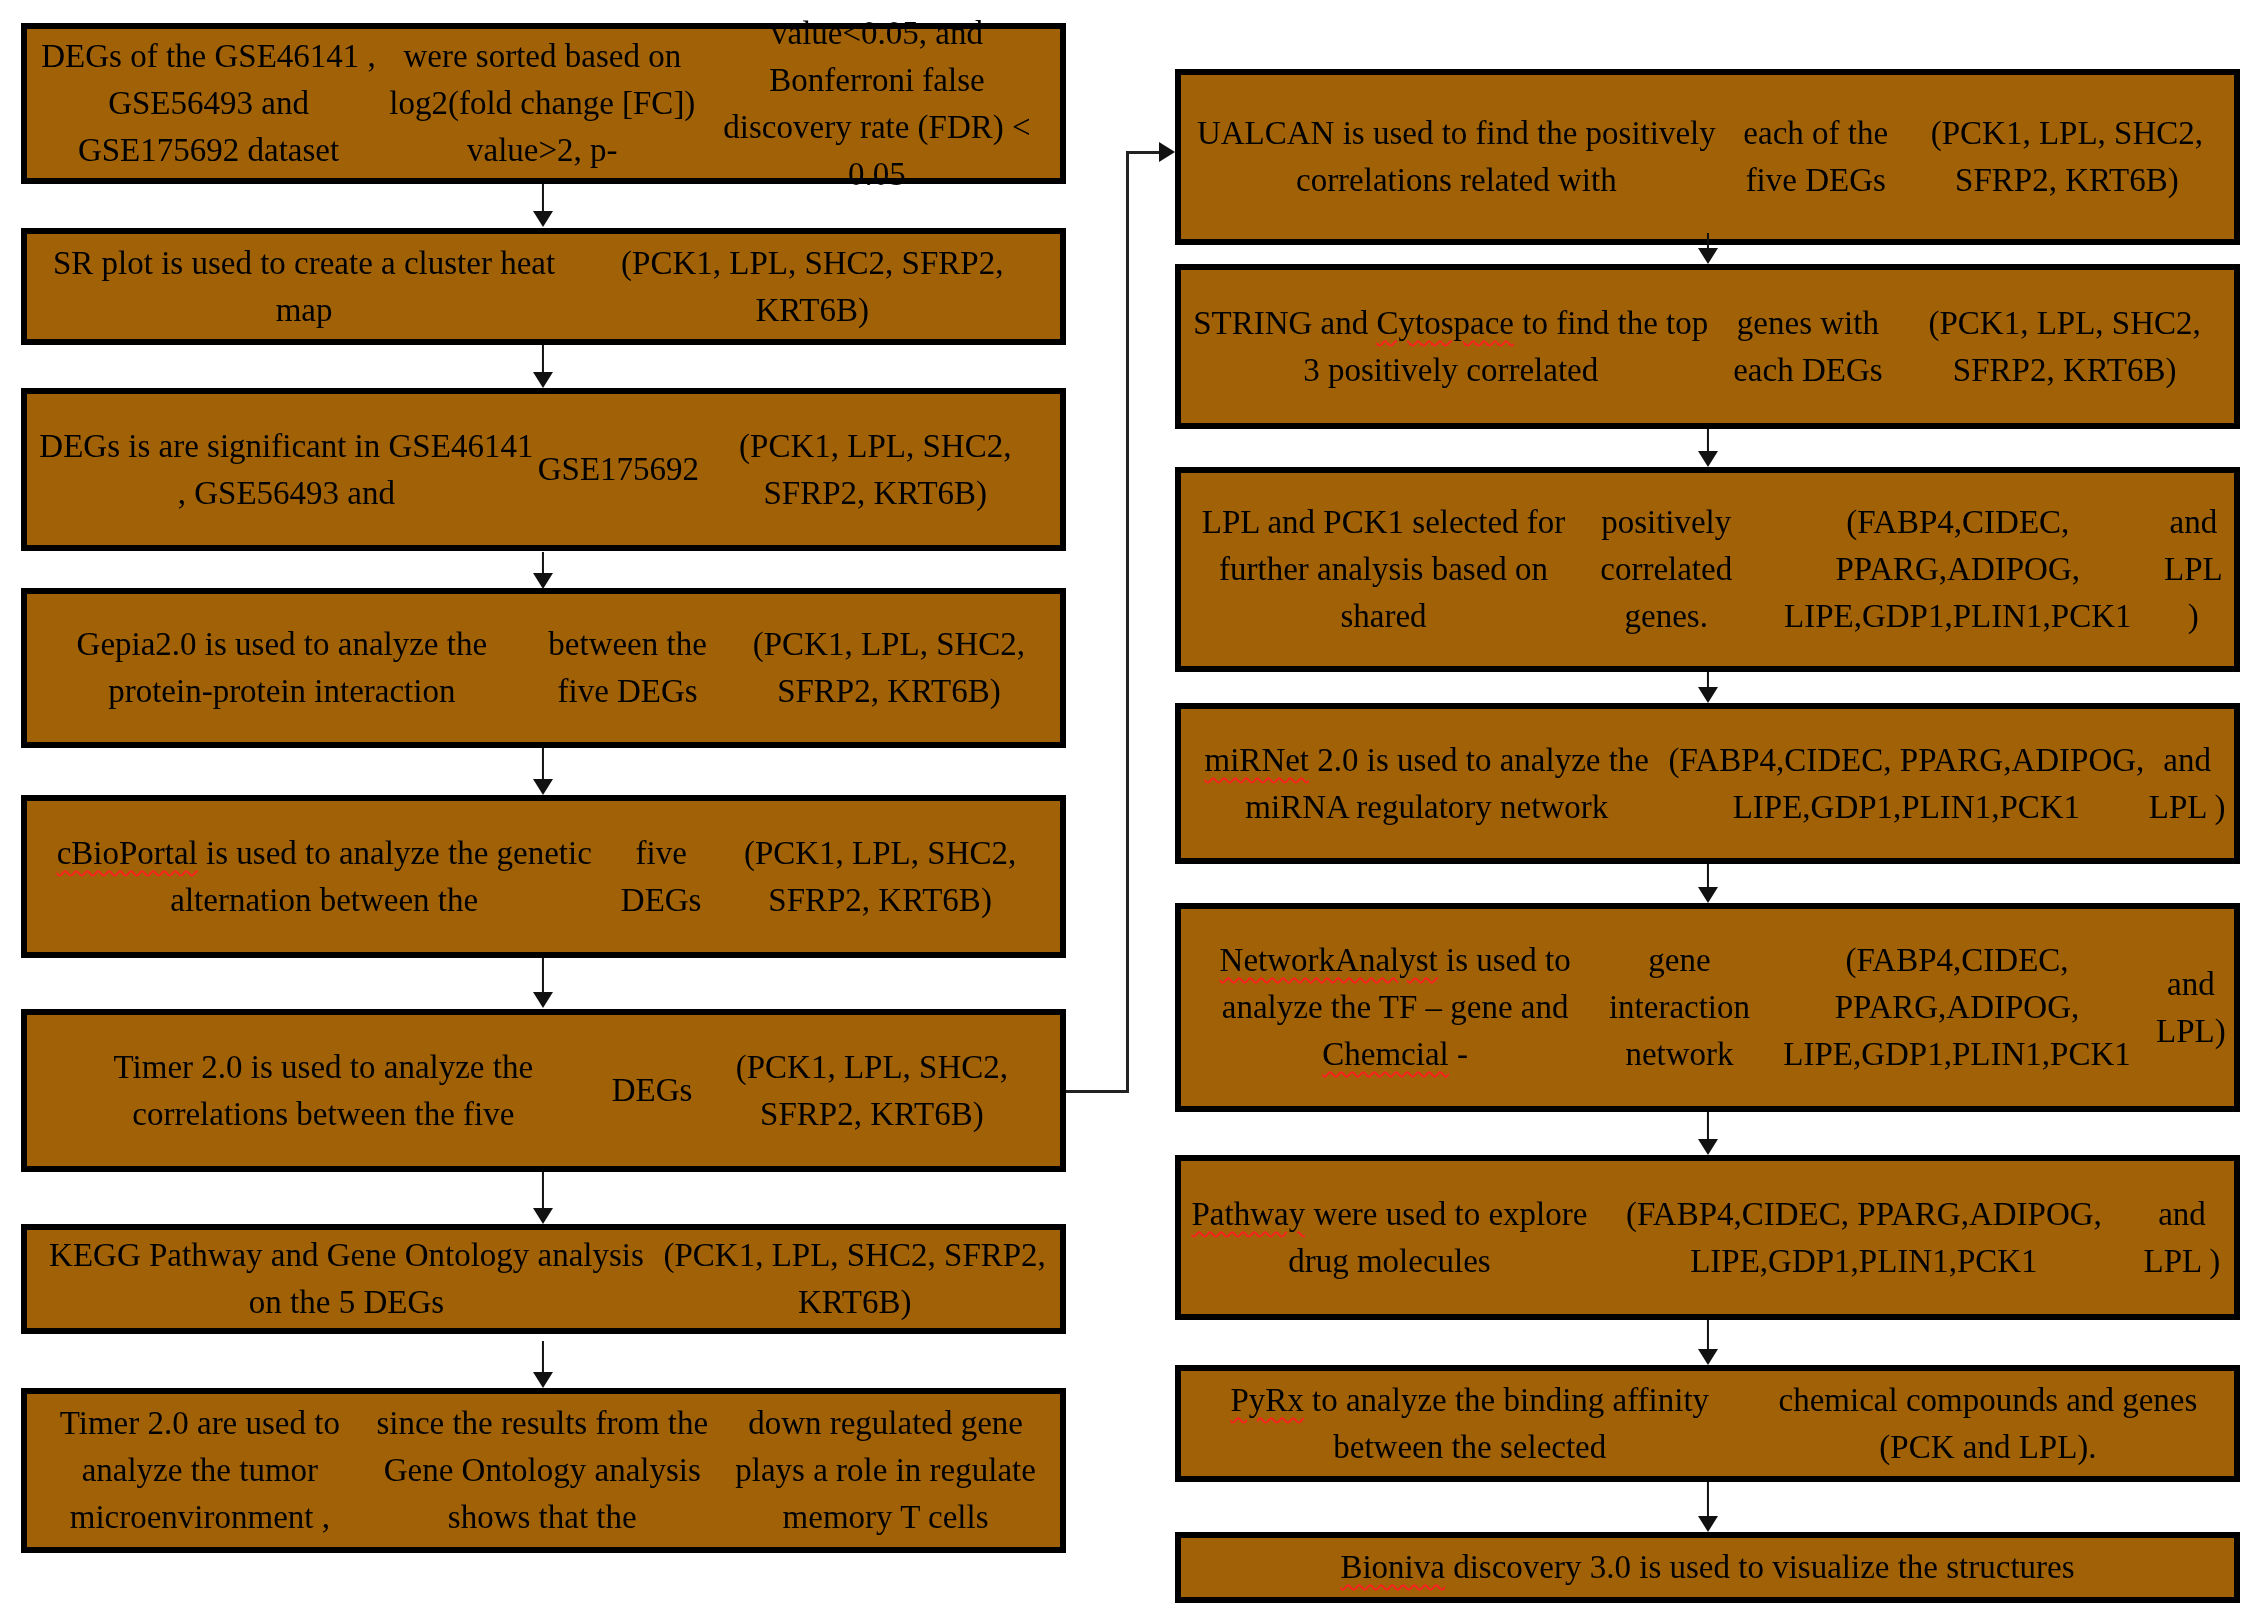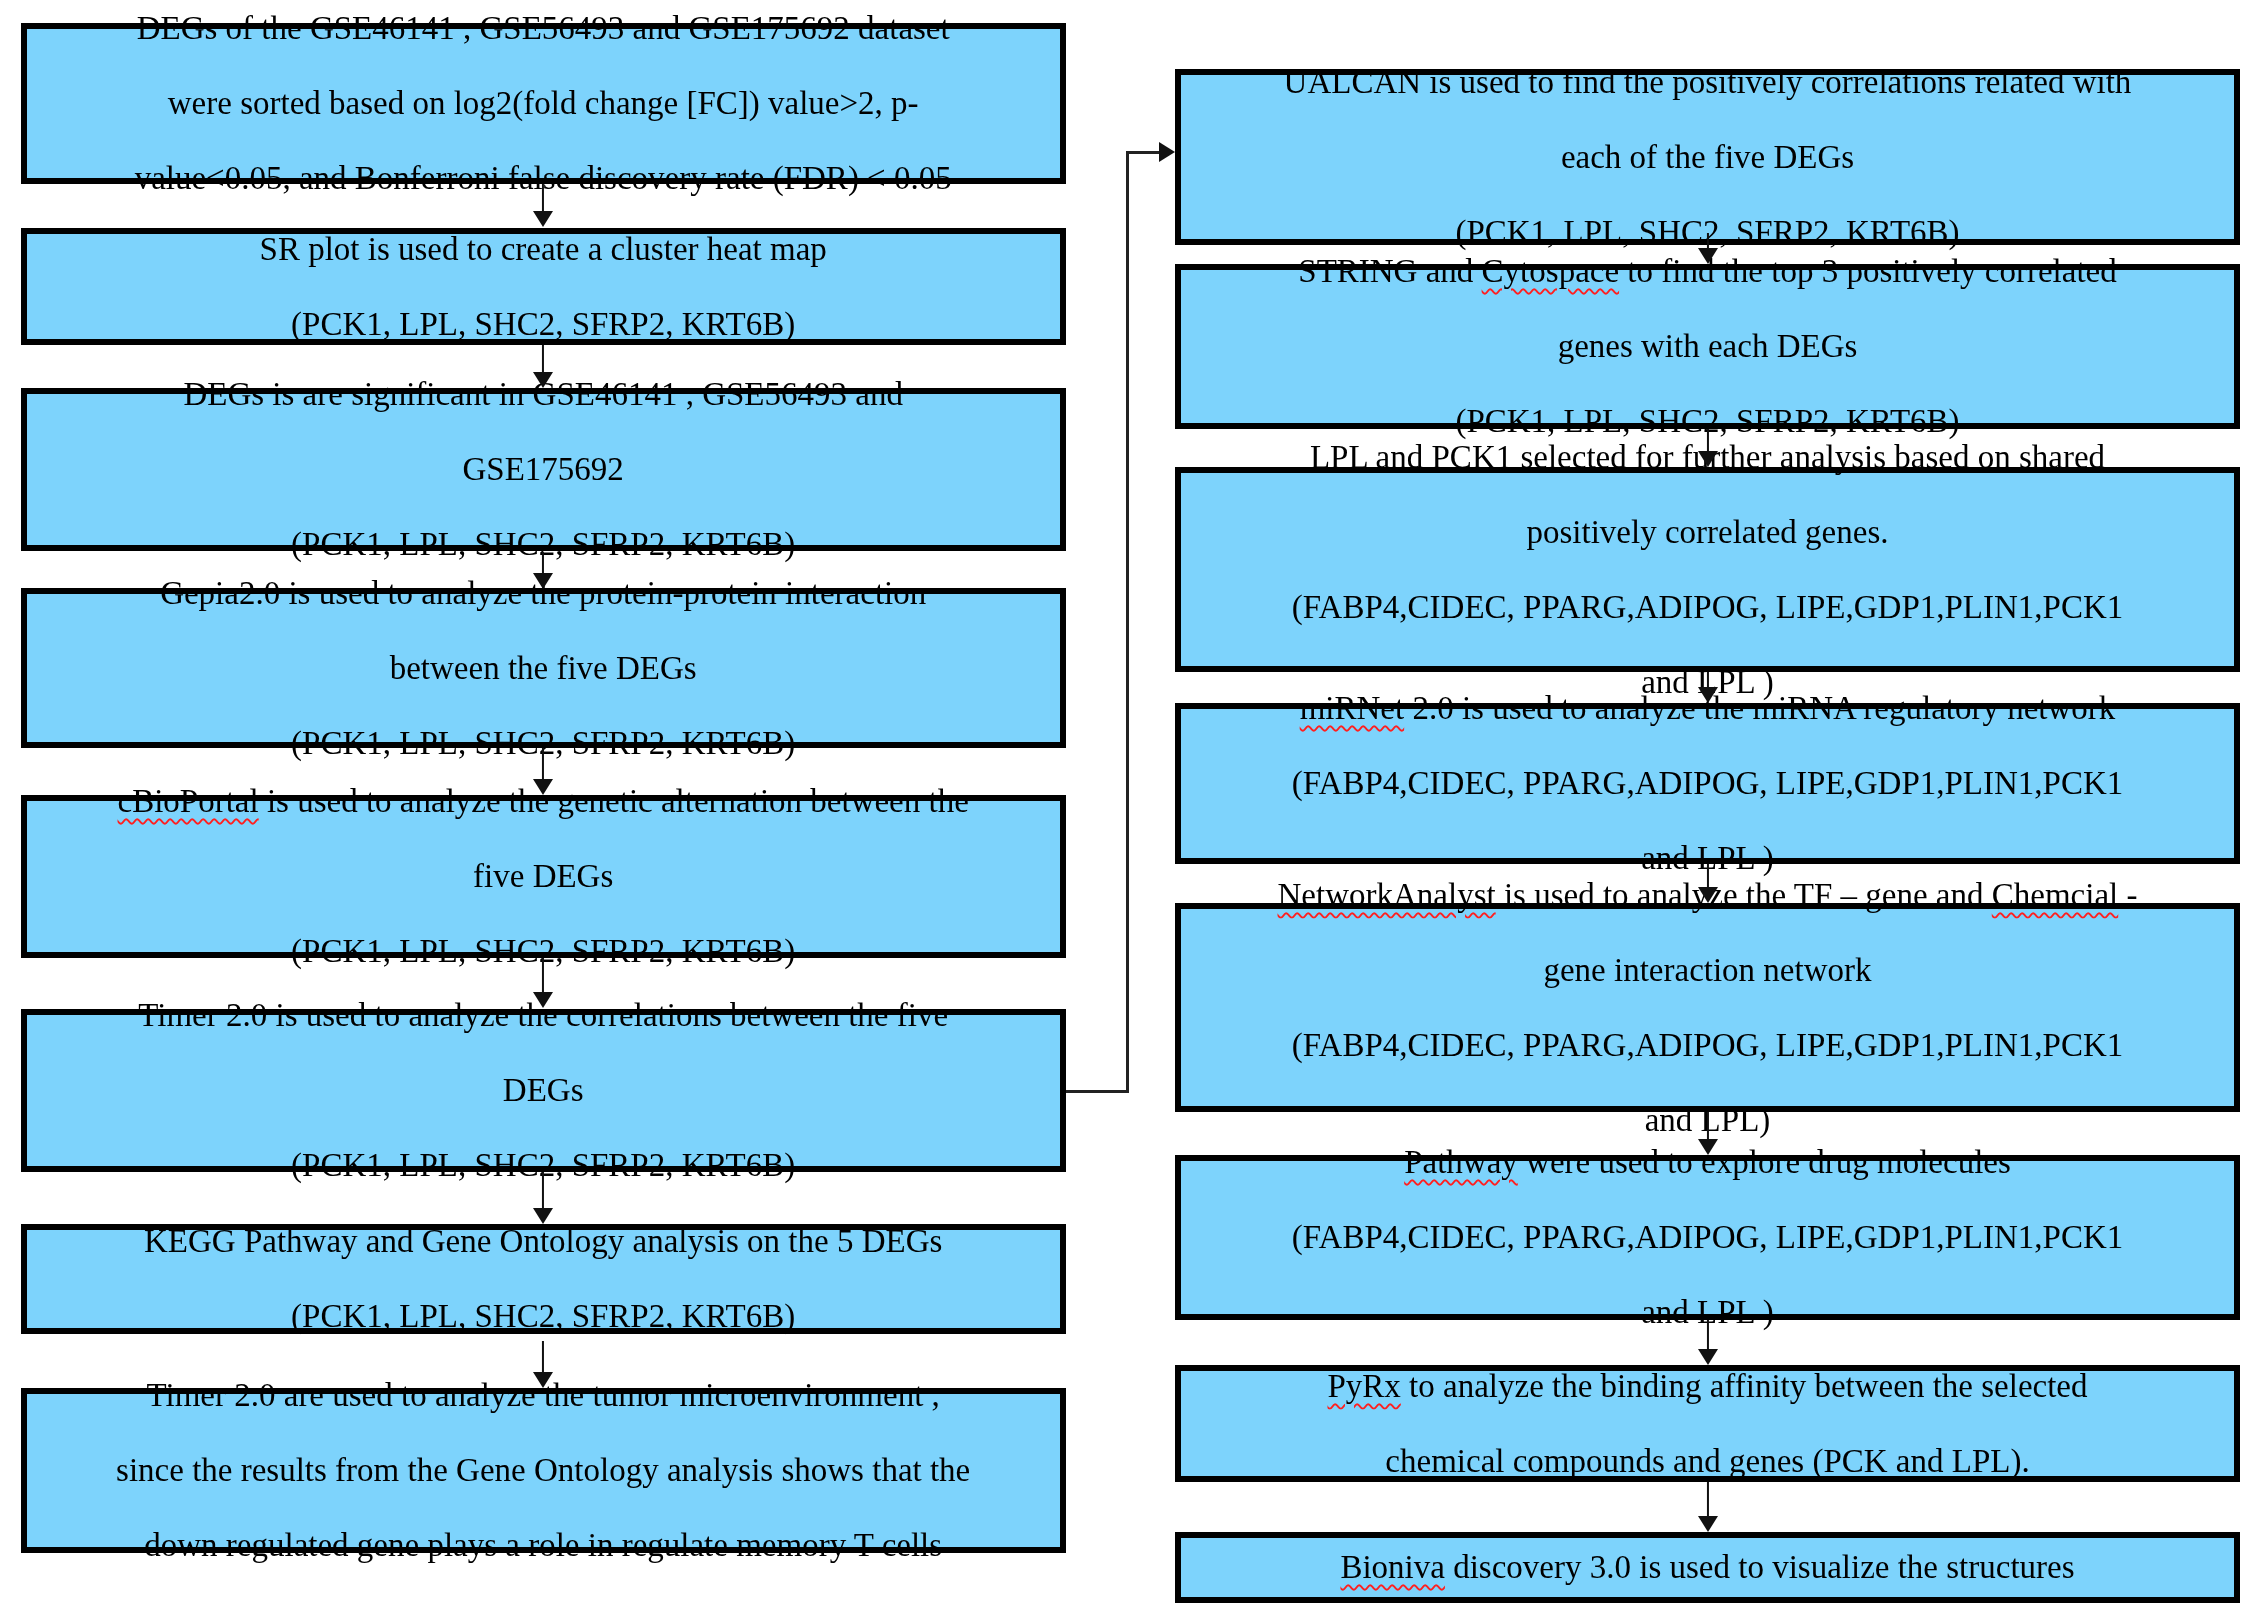--- a/index.html
+++ b/index.html
@@ -1,22 +1,22 @@
 <!DOCTYPE html>
 <html style="font-size:11px"><head>
 <meta charset="utf-8">
 <style>
   html,body{margin:0;padding:0;background:#ffffff;}
   body{width:2261px;height:1625px;position:relative;overflow:hidden;
        font-family:"Liberation Serif","DejaVu Serif",serif;color:#000;}
   .canvas{position:absolute;left:0;top:0;width:2261px;height:1625px;background:#ffffff;}
 
-  .box{position:absolute;box-sizing:border-box;border:6.2px solid #000;background:#7dd3fc;
-       display:flex;flex-direction:column;justify-content:center;align-items:center;
-       text-align:center;font-size:33px;line-height:47px;padding:0 8.3px;gap:28px;}
+  .box{position:absolute;box-sizing:border-box;border:6.2px solid #000;background:#a16207;
+       display:flex;justify-content:center;align-items:center;
+       text-align:center;font-size:33px;line-height:47px;padding:0 8.3px;}
   .box .line{white-space:pre-wrap;}
 
   .misspelled{text-decoration-line:underline;text-decoration-style:wavy;
               text-decoration-color:#ff1f1f;text-decoration-thickness:2.4px;
               text-underline-offset:6.2px;margin-top:16px;}
 
   
   .varrow{position:absolute;width:20.7px;}
   .varrow .stem{position:absolute;left:50%;transform:translateX(-50%);top:0;
                 width:2.1px;height:calc(100% - 16.5px);background:#111;}

